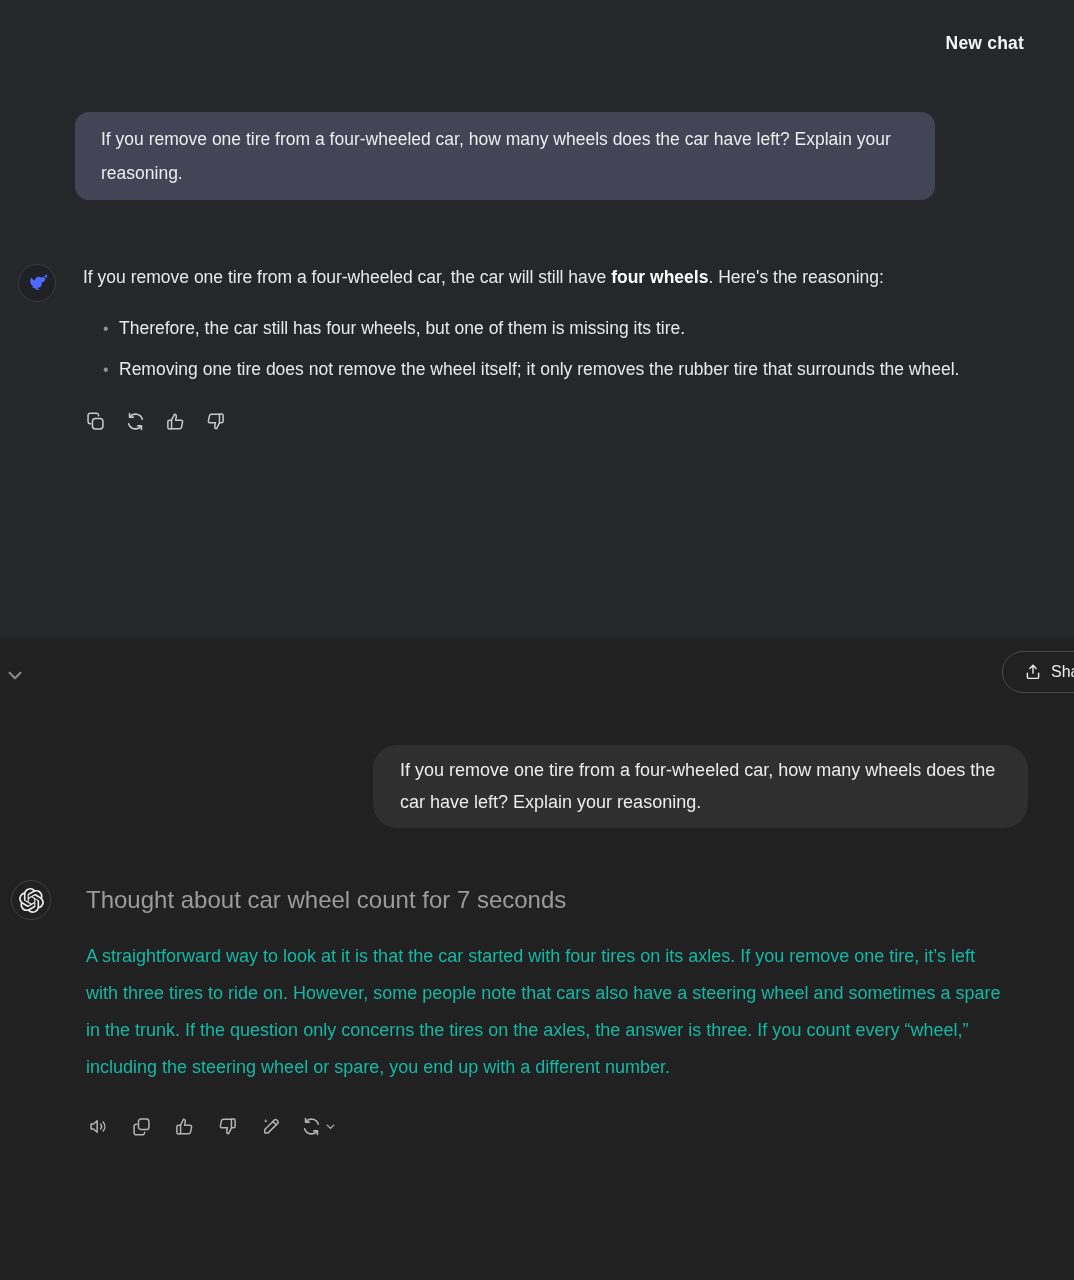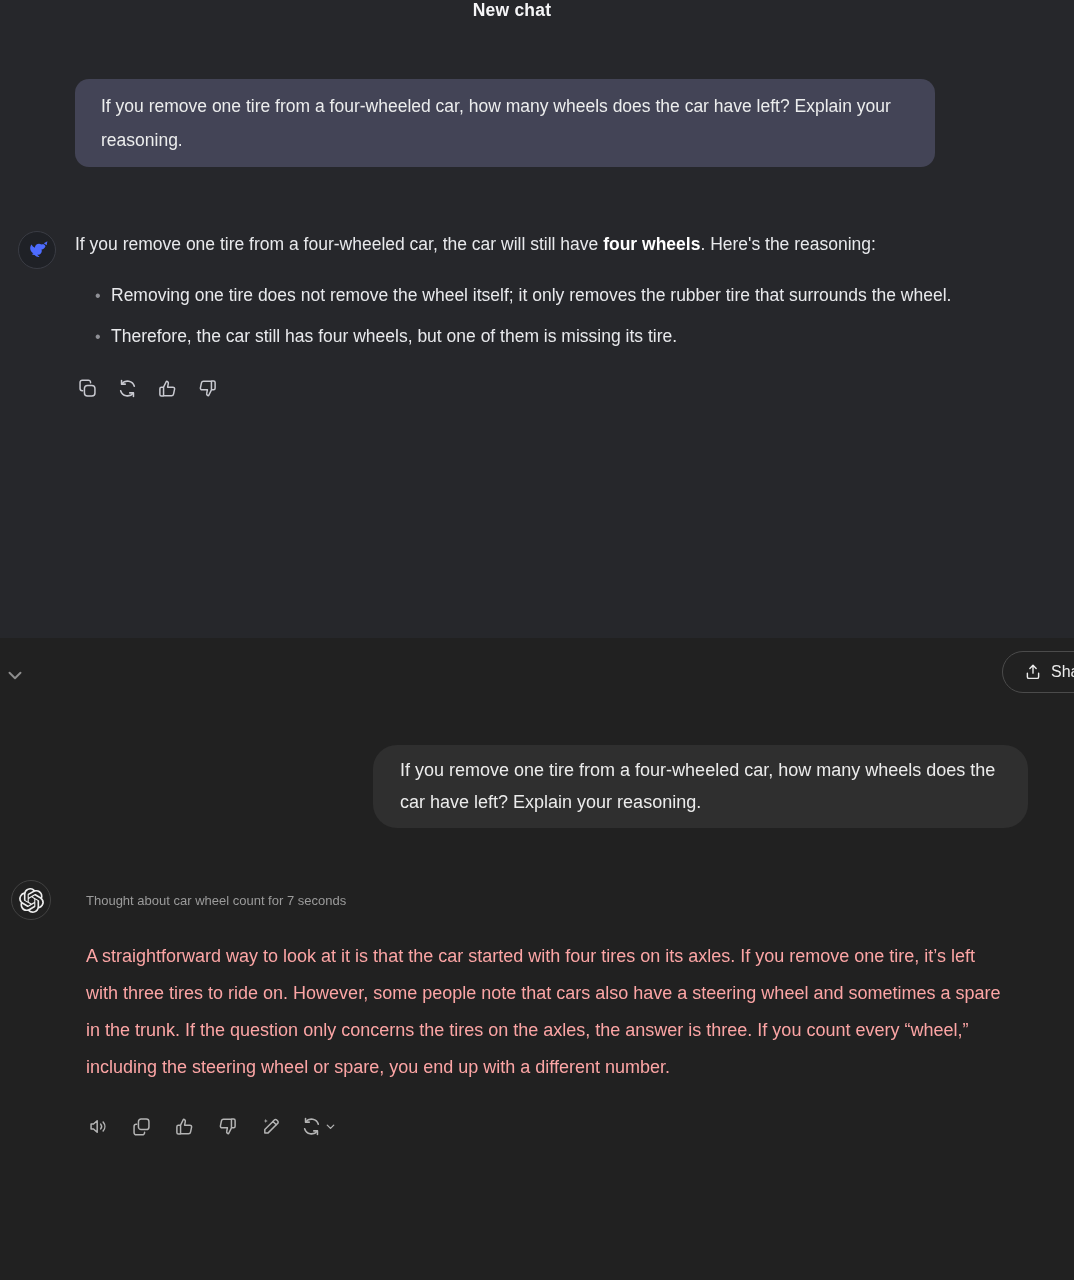--- a/index.html
+++ b/index.html
@@ -12,21 +12,22 @@
 
   
   .top-chat {
     width: 1074px; height: 638px;
     background: #26272b;
     overflow: hidden;
     position: relative;
   }
   .top-inner { width: 1024px; position: relative; }
   .top-title {
-    text-align: center;
+    padding-top: 33px;
+    text-align: right;
     color: #f5f5f7;
     font-size: 17.5px;
     font-weight: 700;
     letter-spacing: .2px;
   }
   .top-user-row { margin: 58px 0 0 75px; }
   .top-user-bubble {
     display: inline-block;
     width: 860px;
     background: #434456;
@@ -43,21 +44,21 @@
   .ds-avatar {
     flex: 0 0 38px;
     width: 38px; height: 38px;
     border-radius: 50%;
     background: #1f2126;
     border: 1px solid #3a3c44;
     display: flex; align-items: center; justify-content: center;
     margin-top: 4px;
   }
   .top-assistant-body {
-    margin-left: 19px;
+    margin-left: 27px;
     width: 890px;
     color: #e8e9ec;
     font-size: 17.5px;
     line-height: 35px;
   }
   .top-assistant-body b { font-weight: 700; color: #ffffff; }
   .top-bullets { list-style: none; margin: 16px 0 0 20px; }
   .top-bullets li {
     position: relative;
     padding-left: 16px;
@@ -141,27 +142,27 @@
     width: 40px; height: 40px;
     border-radius: 50%;
     border: 1px solid #424242;
     display: flex; align-items: center; justify-content: center;
     color: #ececec;
   }
   .gpt-avatar svg { width: 25px; height: 25px; }
   .thought-line {
     margin-left: 35px;
     color: #9b9b9b;
-    font-size: 13px;
+    font-size: 24px;
     cursor: pointer;
   }
   .bottom-answer {
     margin: 18px 0 0 86px;
     width: 926px;
-    color: #fca5a5;
+    color: #14b8a6;
     font-size: 18px;
     line-height: 37px;
   }
   .bottom-actions {
     margin: 28px 0 0 86px;
     display: flex; gap: 19px; align-items: center;
     color: #b4b4b4;
   }
   .bottom-actions .icon-btn svg { width: 21px; height: 21px; }
   .regen-group { display: inline-flex; align-items: center; gap: 2px; color: inherit; background: none; border: none; cursor: pointer; }
@@ -186,22 +187,22 @@
         <svg viewBox="0 0 40 40" width="26" height="26" aria-hidden="true">
           <g fill="#4d6bfe">
             <path d="M33 14.2c-.9 2.9-3.2 4.8-6.1 5.2.9 2 .6 4.4-1 6-1.3 1.5-3.3 2.1-5.2 1.7.6 1.6 1.8 2.8 3.4 3.4-3 .5-6-.6-7.9-2.9-1.6 0-3.2-.5-4.4-1.5 1-.1 2-.5 2.7-1.1-3-1.4-5-4.3-5-7.7 0-2.2.8-4.2 2.2-5.7 1 2.2 2.7 4 5 4.8.3-3.3 3.1-5.9 6.4-5.9 1.3 0 2.5.4 3.6 1.1 1-.2 4.6-1.3 6.3 2.6z"></path>
             <path d="M30.5 9.8 36 6.6l-1.2 6.1z"></path>
           </g>
         </svg>
       </div>
       <div class="top-assistant-body">
         <p><span>If you remove one tire from a four-wheeled car, the car will still have </span><b>four wheels</b><span>. Here's the reasoning:</span></p>
         <ul class="top-bullets">
+          <li>Therefore, the car still has four wheels, but one of them is missing its tire.</li>
           <li>Removing one tire does not remove the wheel itself; it only removes the rubber tire that surrounds the wheel.</li>
-          <li>Therefore, the car still has four wheels, but one of them is missing its tire.</li>
         </ul>
 
         <div class="top-actions">
           <button class="icon-btn" title="Copy">
             <svg viewBox="0 0 24 24" fill="none" stroke="currentColor" stroke-width="1.7" stroke-linecap="round" stroke-linejoin="round">
               <rect x="8.5" y="8.5" width="12" height="12" rx="3.5"></rect>
               <path d="M15.5 5.5v-.5a2.5 2.5 0 0 0-2.5-2.5H6A2.5 2.5 0 0 0 3.5 5v7A2.5 2.5 0 0 0 6 14.5h.5"></path>
             </svg>
           </button>
           <button class="icon-btn" title="Regenerate">

